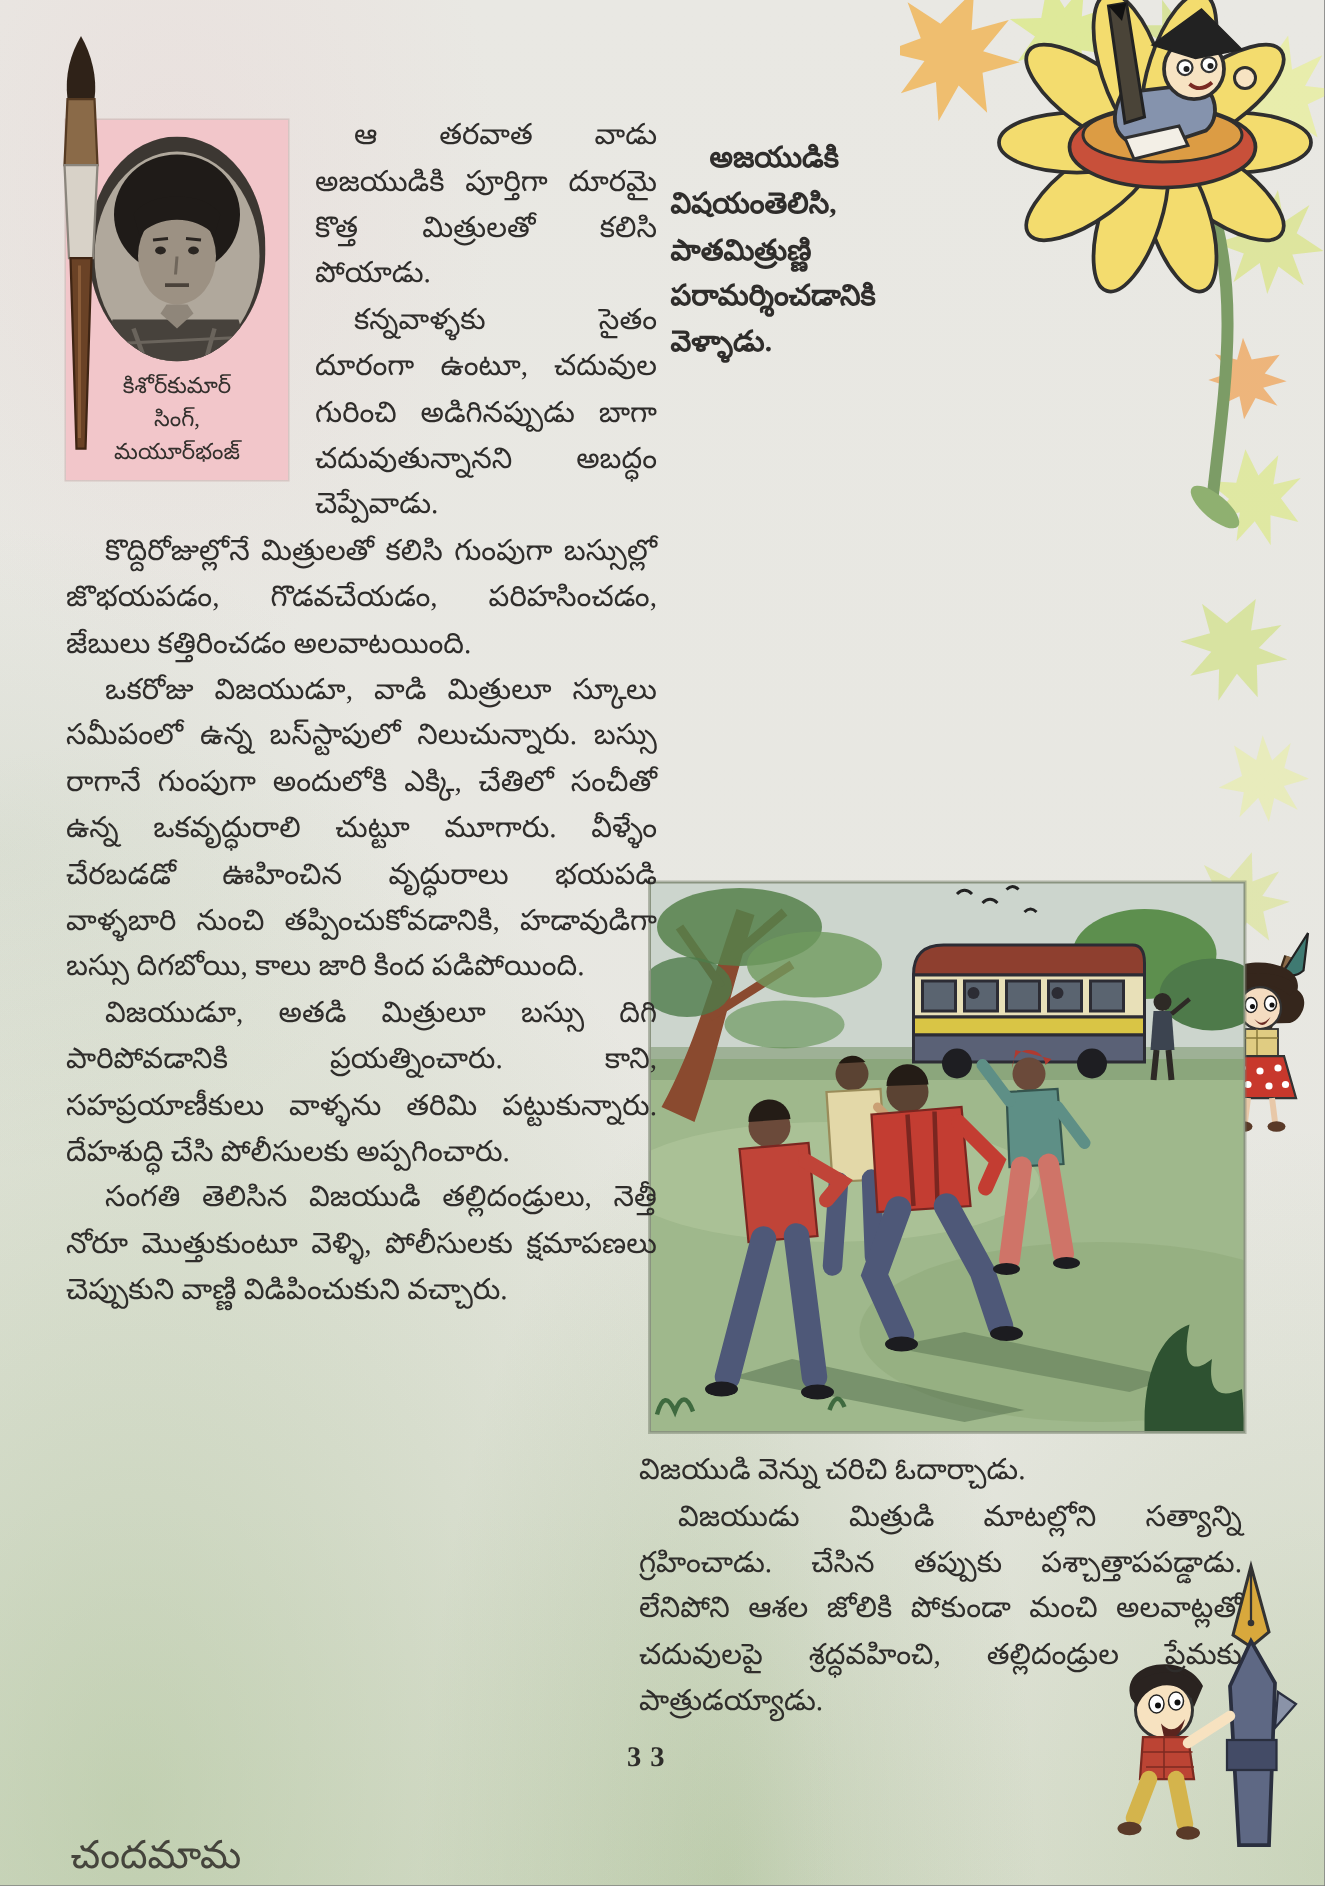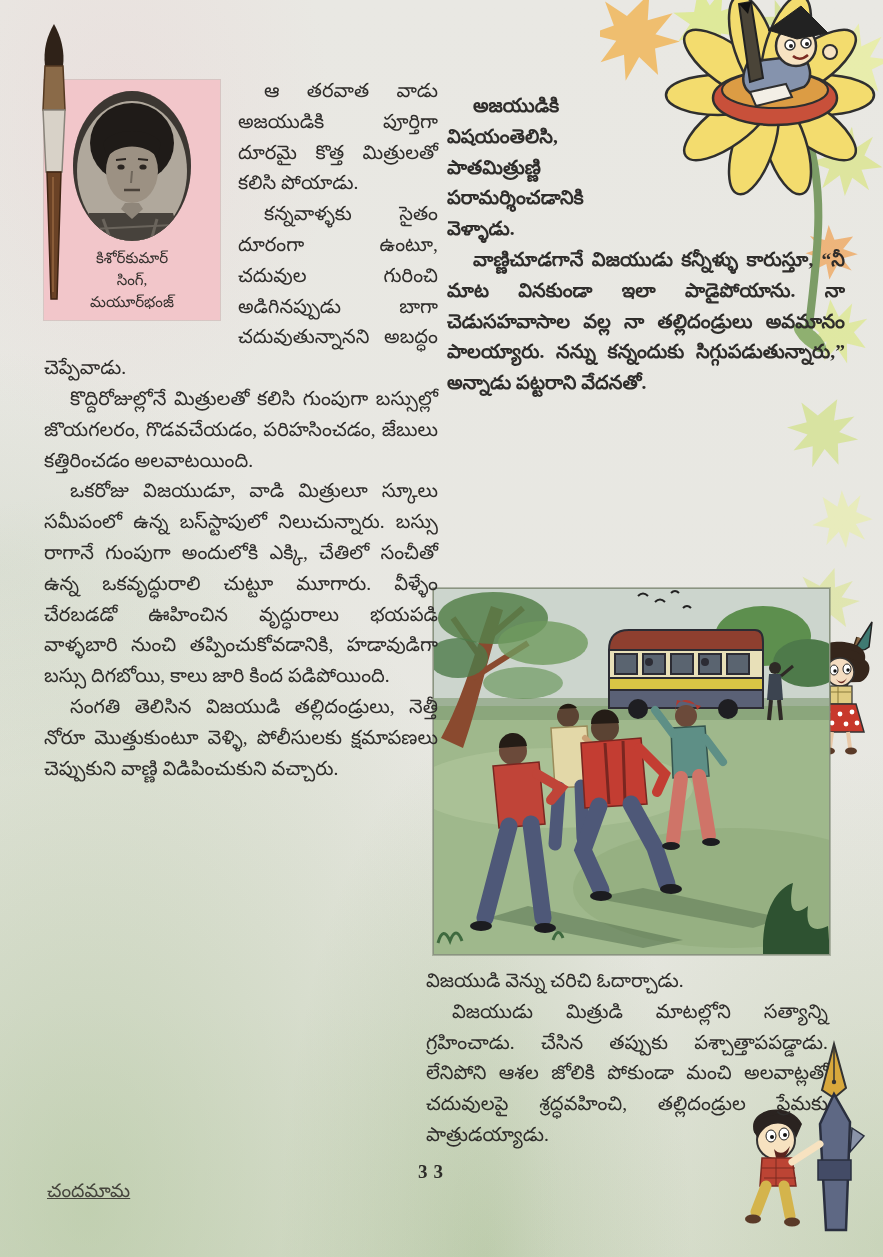--- a/index.html
+++ b/index.html
@@ -15,33 +15,33 @@
       radial-gradient(ellipse at 13% 10%, rgba(235,200,205,.25), transparent 20%),
       linear-gradient(#e9e8e3, #e7e7e1 80%, #dfe2d6);
   }
   .col{position:absolute;z-index:5;text-align:justify;font-size:19.5px;line-height:1.58;}
   .para{margin:0;text-indent:26px;}
   .para.noindent{text-indent:0;}
   .col1{left:44px;top:64px;width:394px;height:1092px;padding-top:12px;box-sizing:border-box;}
   .col2top{left:447px;top:79px;width:398px;height:522px;padding-top:12px;box-sizing:border-box;font-weight:bold;}
   .col2bottom{left:426px;top:966px;width:402px;}
   .photo-card{
-    float:left;width:176px;height:240px;margin:4px 18px 8px 0;
+    float:left;width:148px;height:240px;margin:4px 18px 8px 0;
     background:#f2c6ca;box-shadow:0 0 0 1px rgba(180,140,140,.35);
     text-align:center;
   }
   .oval{width:118px;height:150px;margin:11px auto 7px;border-radius:50%;overflow:hidden;
     box-shadow:0 0 6px rgba(60,50,45,.5) inset;}
   .caption{font-size:15px;line-height:1.45;color:#33302d;text-indent:0;}
   .deco{position:absolute;z-index:1;pointer-events:none;}
   .brushL{left:30px;top:22px;z-index:6;}
   .illus{position:absolute;left:433px;top:588px;width:397px;height:367px;z-index:2;
     outline:1px solid rgba(120,130,110,.5);}
   .flower-spacer{float:right;width:210px;height:102px;}
-  .footer-name{position:absolute;left:47px;top:1180px;font-size:19px;color:#45443c;z-index:5;text-decoration:underline;}
+  .footer-name{position:absolute;left:47px;top:1222px;font-size:26px;color:#45443c;z-index:5;}
   .footer-num{position:absolute;left:418px;top:1161px;font-size:19px;font-weight:bold;
     letter-spacing:6px;color:#2e2d2a;z-index:5;}
 </style>
 </head>
 <body>
 
 <div class="page">
 
   <svg class="deco" style="left:600px;top:0;width:283px;height:660px;" viewBox="0 0 283 660">
     <defs>
@@ -174,29 +174,29 @@
           <line x1="84" y1="128" x2="78" y2="150" stroke="#6a645c" stroke-width="3"></line>
           <line x1="20" y1="138" x2="100" y2="134" stroke="#6a645c" stroke-width="2"></line>
         </svg>
       </div>
       <div class="caption">కిశోర్‌కుమార్</div>
       <div class="caption">సింగ్,</div>
       <div class="caption">మయూర్‌భంజ్</div>
     </div>
     <p class="para">ఆ తరవాత వాడు అజయుడికి పూర్తిగా దూరమై కొత్త మిత్రులతో కలిసి పోయాడు.</p>
     <p class="para">కన్నవాళ్ళకు సైతం దూరంగా ఉంటూ, చదువుల గురించి అడిగినప్పుడు బాగా చదువుతున్నానని అబద్ధం చెప్పేవాడు.</p>
-    <p class="para">కొద్దిరోజుల్లోనే మిత్రులతో కలిసి గుంపుగా బస్సుల్లో జొయగలరం, గొడవచేయడం, పరిహసించడం, జేబులు కత్తిరించడం అలవాటయింది.</p>
+    <p class="para">కొద్దిరోజుల్లోనే మిత్రులతో కలిసి గుంపుగా బస్సుల్లో జొభయపడం, గొడవచేయడం, పరిహసించడం, జేబులు కత్తిరించడం అలవాటయింది.</p>
     <p class="para">ఒకరోజు విజయుడూ, వాడి మిత్రులూ స్కూలు సమీపంలో ఉన్న బస్‌స్టాపులో నిలుచున్నారు. బస్సు రాగానే గుంపుగా అందులోకి ఎక్కి, చేతిలో సంచీతో ఉన్న ఒకవృద్ధురాలి చుట్టూ మూగారు. వీళ్ళేం చేరబడడో ఊహించిన వృద్ధురాలు భయపడి వాళ్ళబారి నుంచి తప్పించుకోవడానికి, హడావుడిగా బస్సు దిగబోయి, కాలు జారి కింద పడిపోయింది.</p>
+    <p class="para">విజయుడూ, అతడి మిత్రులూ బస్సు దిగి పారిపోవడానికి ప్రయత్నించారు. కాని, సహప్రయాణీకులు వాళ్ళను తరిమి పట్టుకున్నారు. దేహశుద్ధి చేసి పోలీసులకు అప్పగించారు.</p>
     <p class="para">సంగతి తెలిసిన విజయుడి తల్లిదండ్రులు, నెత్తీ నోరూ మొత్తుకుంటూ వెళ్ళి, పోలీసులకు క్షమాపణలు చెప్పుకుని వాణ్ణి విడిపించుకుని వచ్చారు.</p>
   </div>
 
   <div class="col col2top">
     <div class="flower-spacer"></div>
     <p class="para">అజయుడికి విషయంతెలిసి, పాతమిత్రుణ్ణి పరామర్శించడానికి వెళ్ళాడు.</p>
-    <p class="para">వాణ్ణిచూడగానే విజయుడు కన్నీళ్ళు కారుస్తూ, “నీ మాట వినకుండా ఇలా పాడైపోయాను. నా చెడుసహవాసాల వల్ల నా తల్లిదండ్రులు అవమానం పాలయ్యారు. నన్ను కన్నందుకు సిగ్గుపడుతున్నారు,” అన్నాడు పట్టరాని వేదనతో.</p>
   </div>
 
   <svg class="illus" viewBox="0 0 397 367">
     <rect width="397" height="367" fill="#ccd5cd"></rect>
     <rect y="118" width="397" height="249" fill="#9fb88c"></rect>
     <rect y="110" width="397" height="22" fill="#7e9a72" opacity=".6"></rect>
     <ellipse cx="120" cy="200" rx="140" ry="40" fill="#afc49a" opacity=".7"></ellipse>
     <ellipse cx="300" cy="300" rx="160" ry="60" fill="#93ad7e" opacity=".7"></ellipse>
 
     <path d="M8,150 C30,110 40,70 58,18 L70,22 C52,80 44,120 30,160 Z" fill="#8a4a2f"></path>

